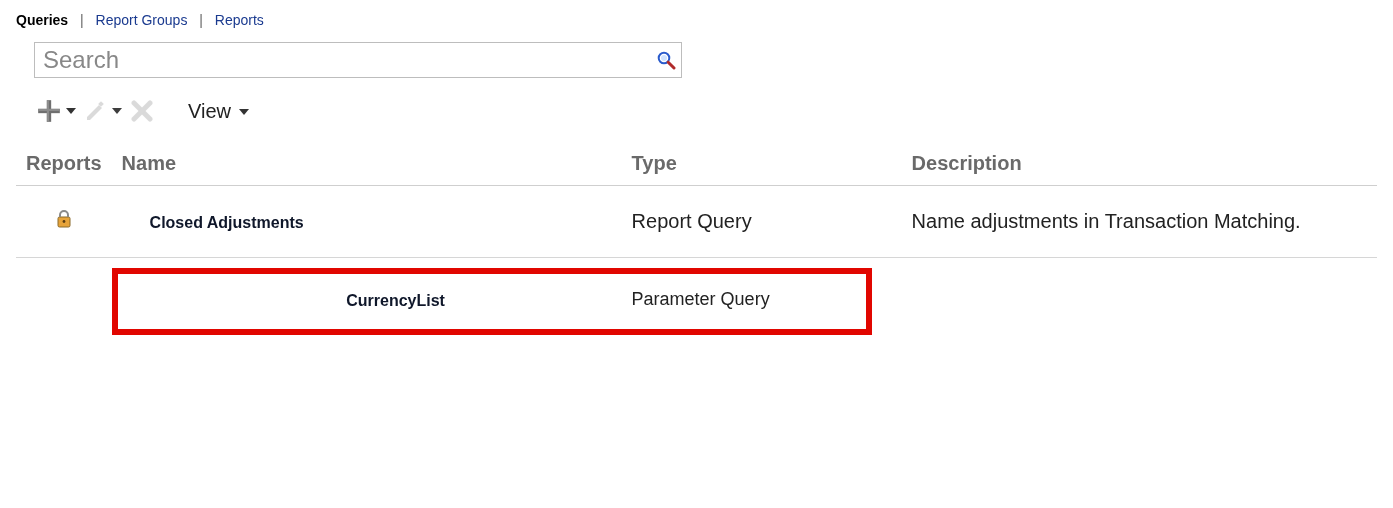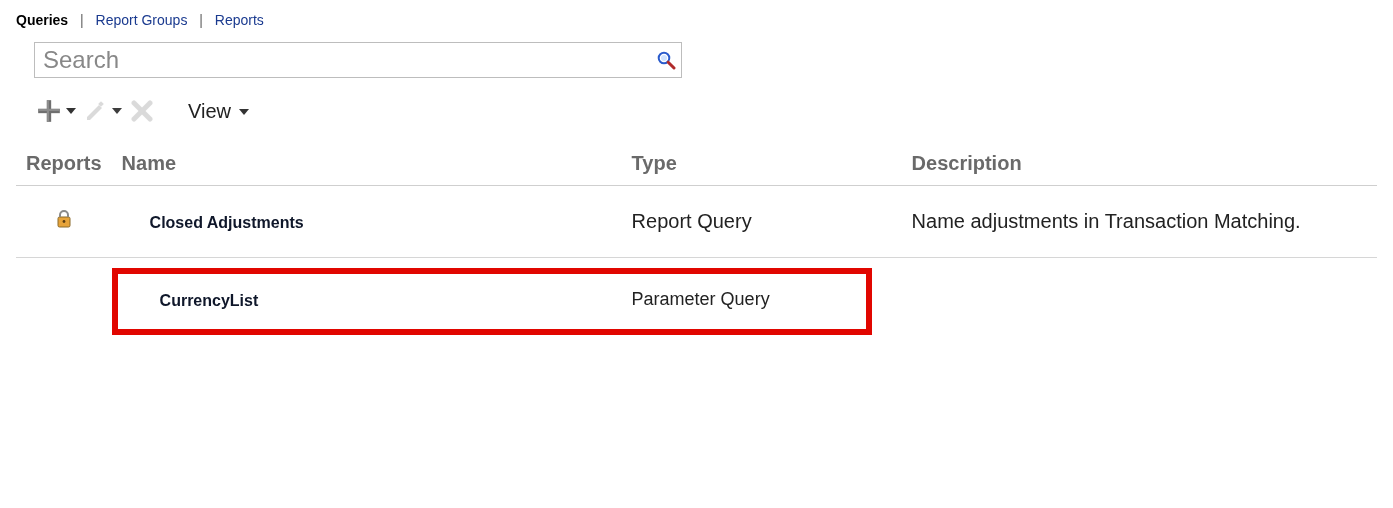--- a/index.html
+++ b/index.html
@@ -115,20 +115,21 @@
 
     .highlight-box {
       border: 6px solid #e10600;
       padding: 14px 14px 18px 14px;
       display: inline-block;
       width: 760px;
     }
     .highlight-row {
       display: flex;
       align-items: center;
+      text-align: center;
     }
     .highlight-row .name-cell { width: 500px; }
     .highlight-row .type-cell { font-size: 18px; }
   </style>
 </head>
 <body>
 
 <div class="tabs">
   <span class="tab active">Queries</span>
   <span class="sep">|</span>

